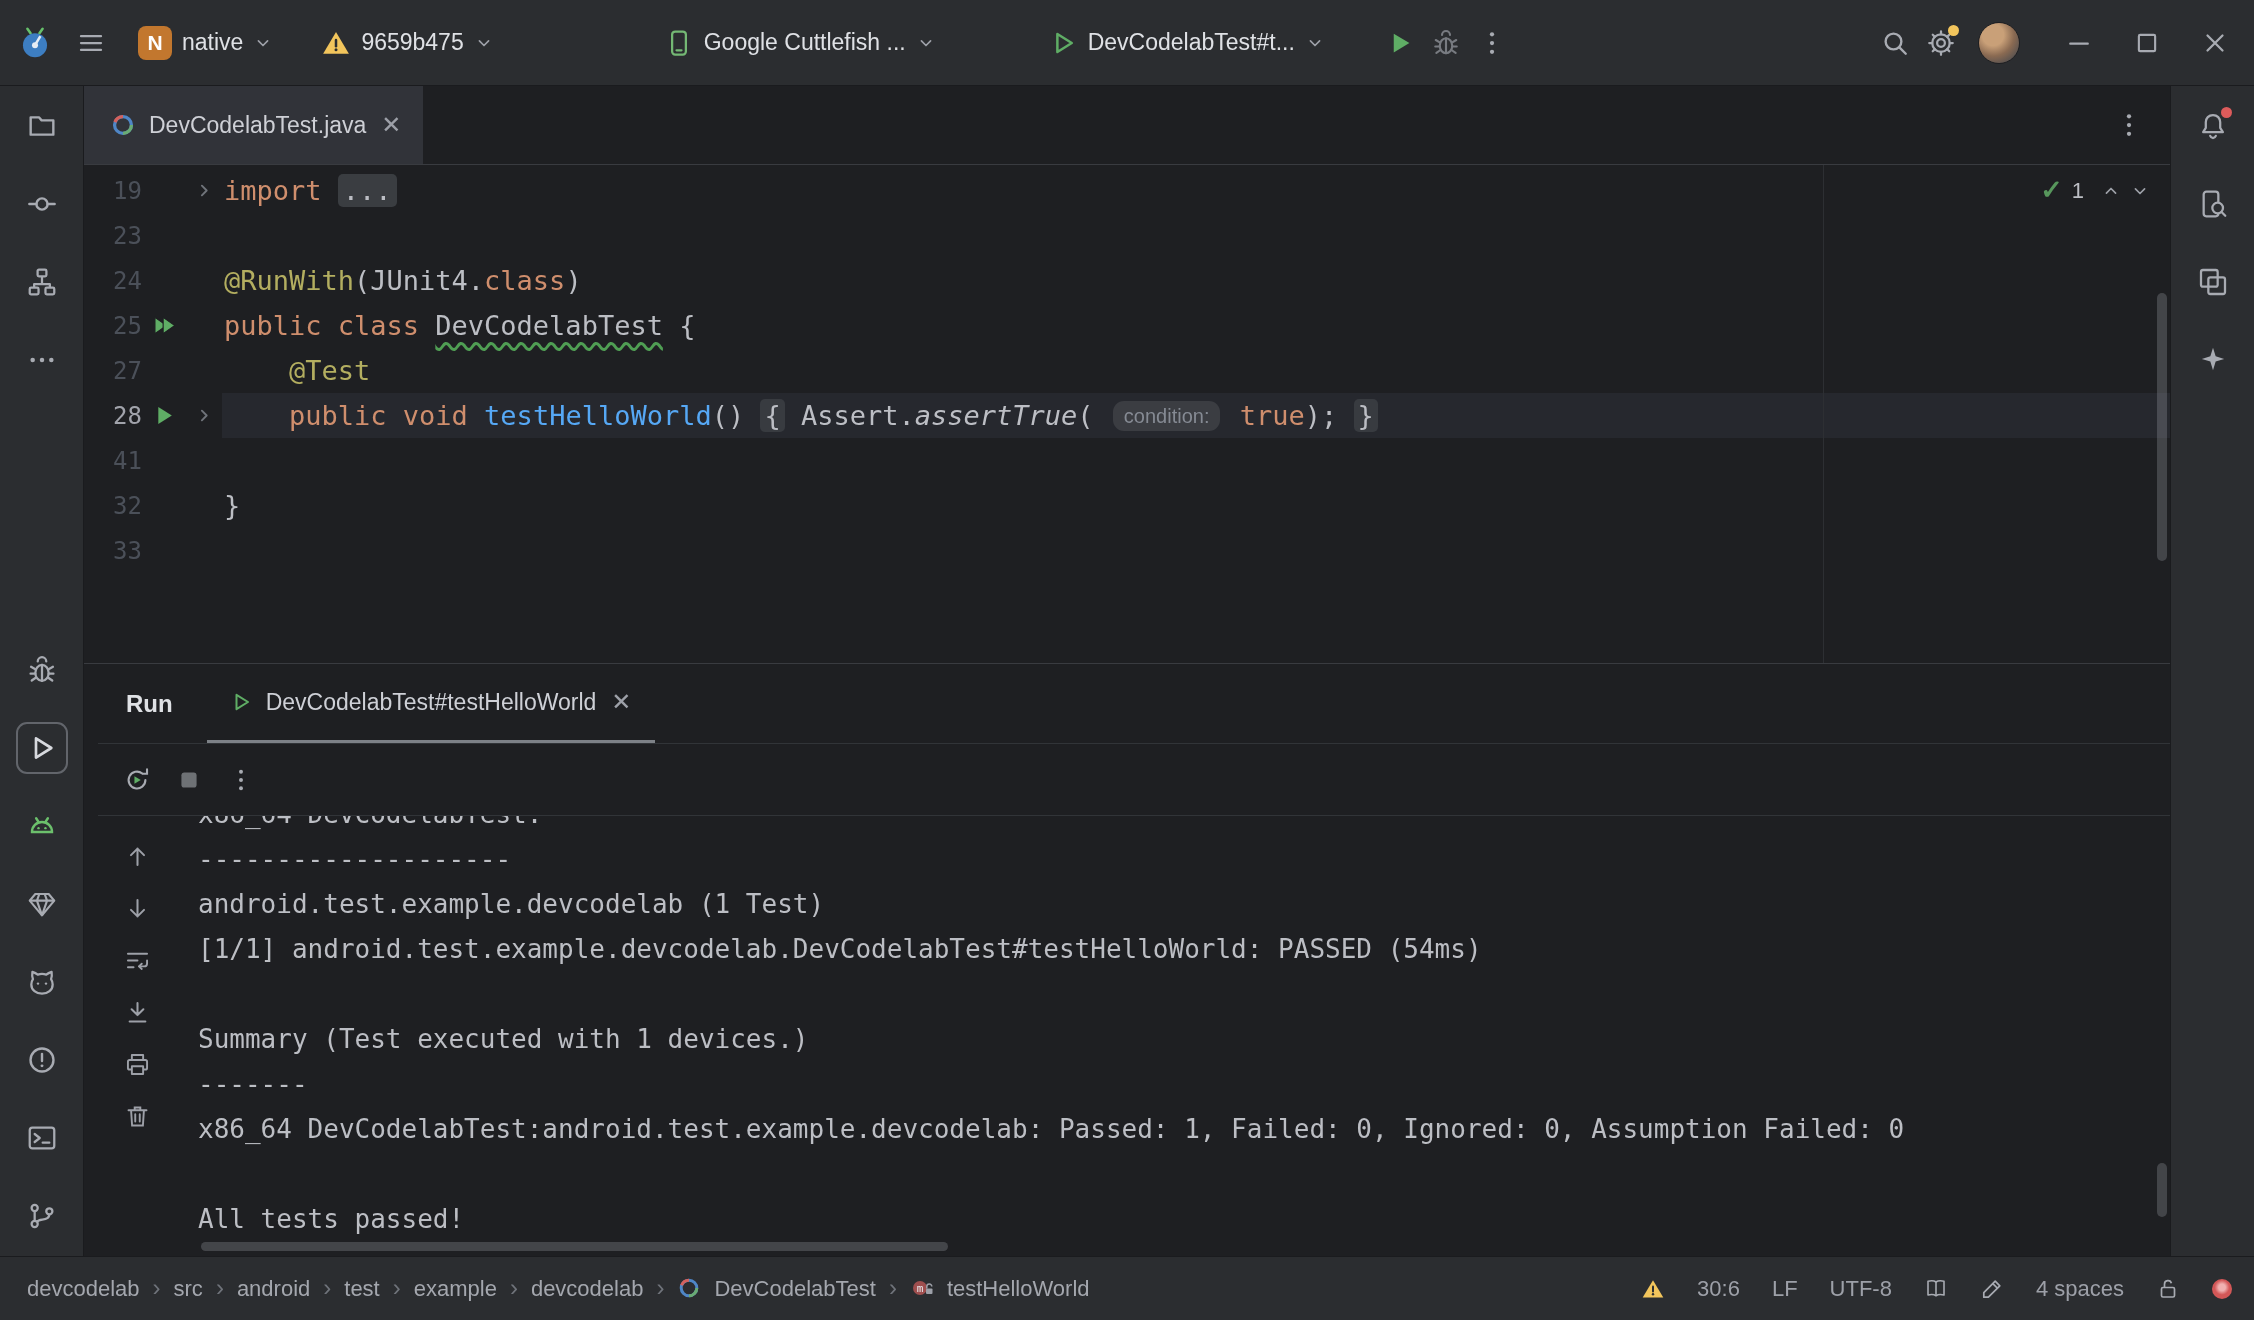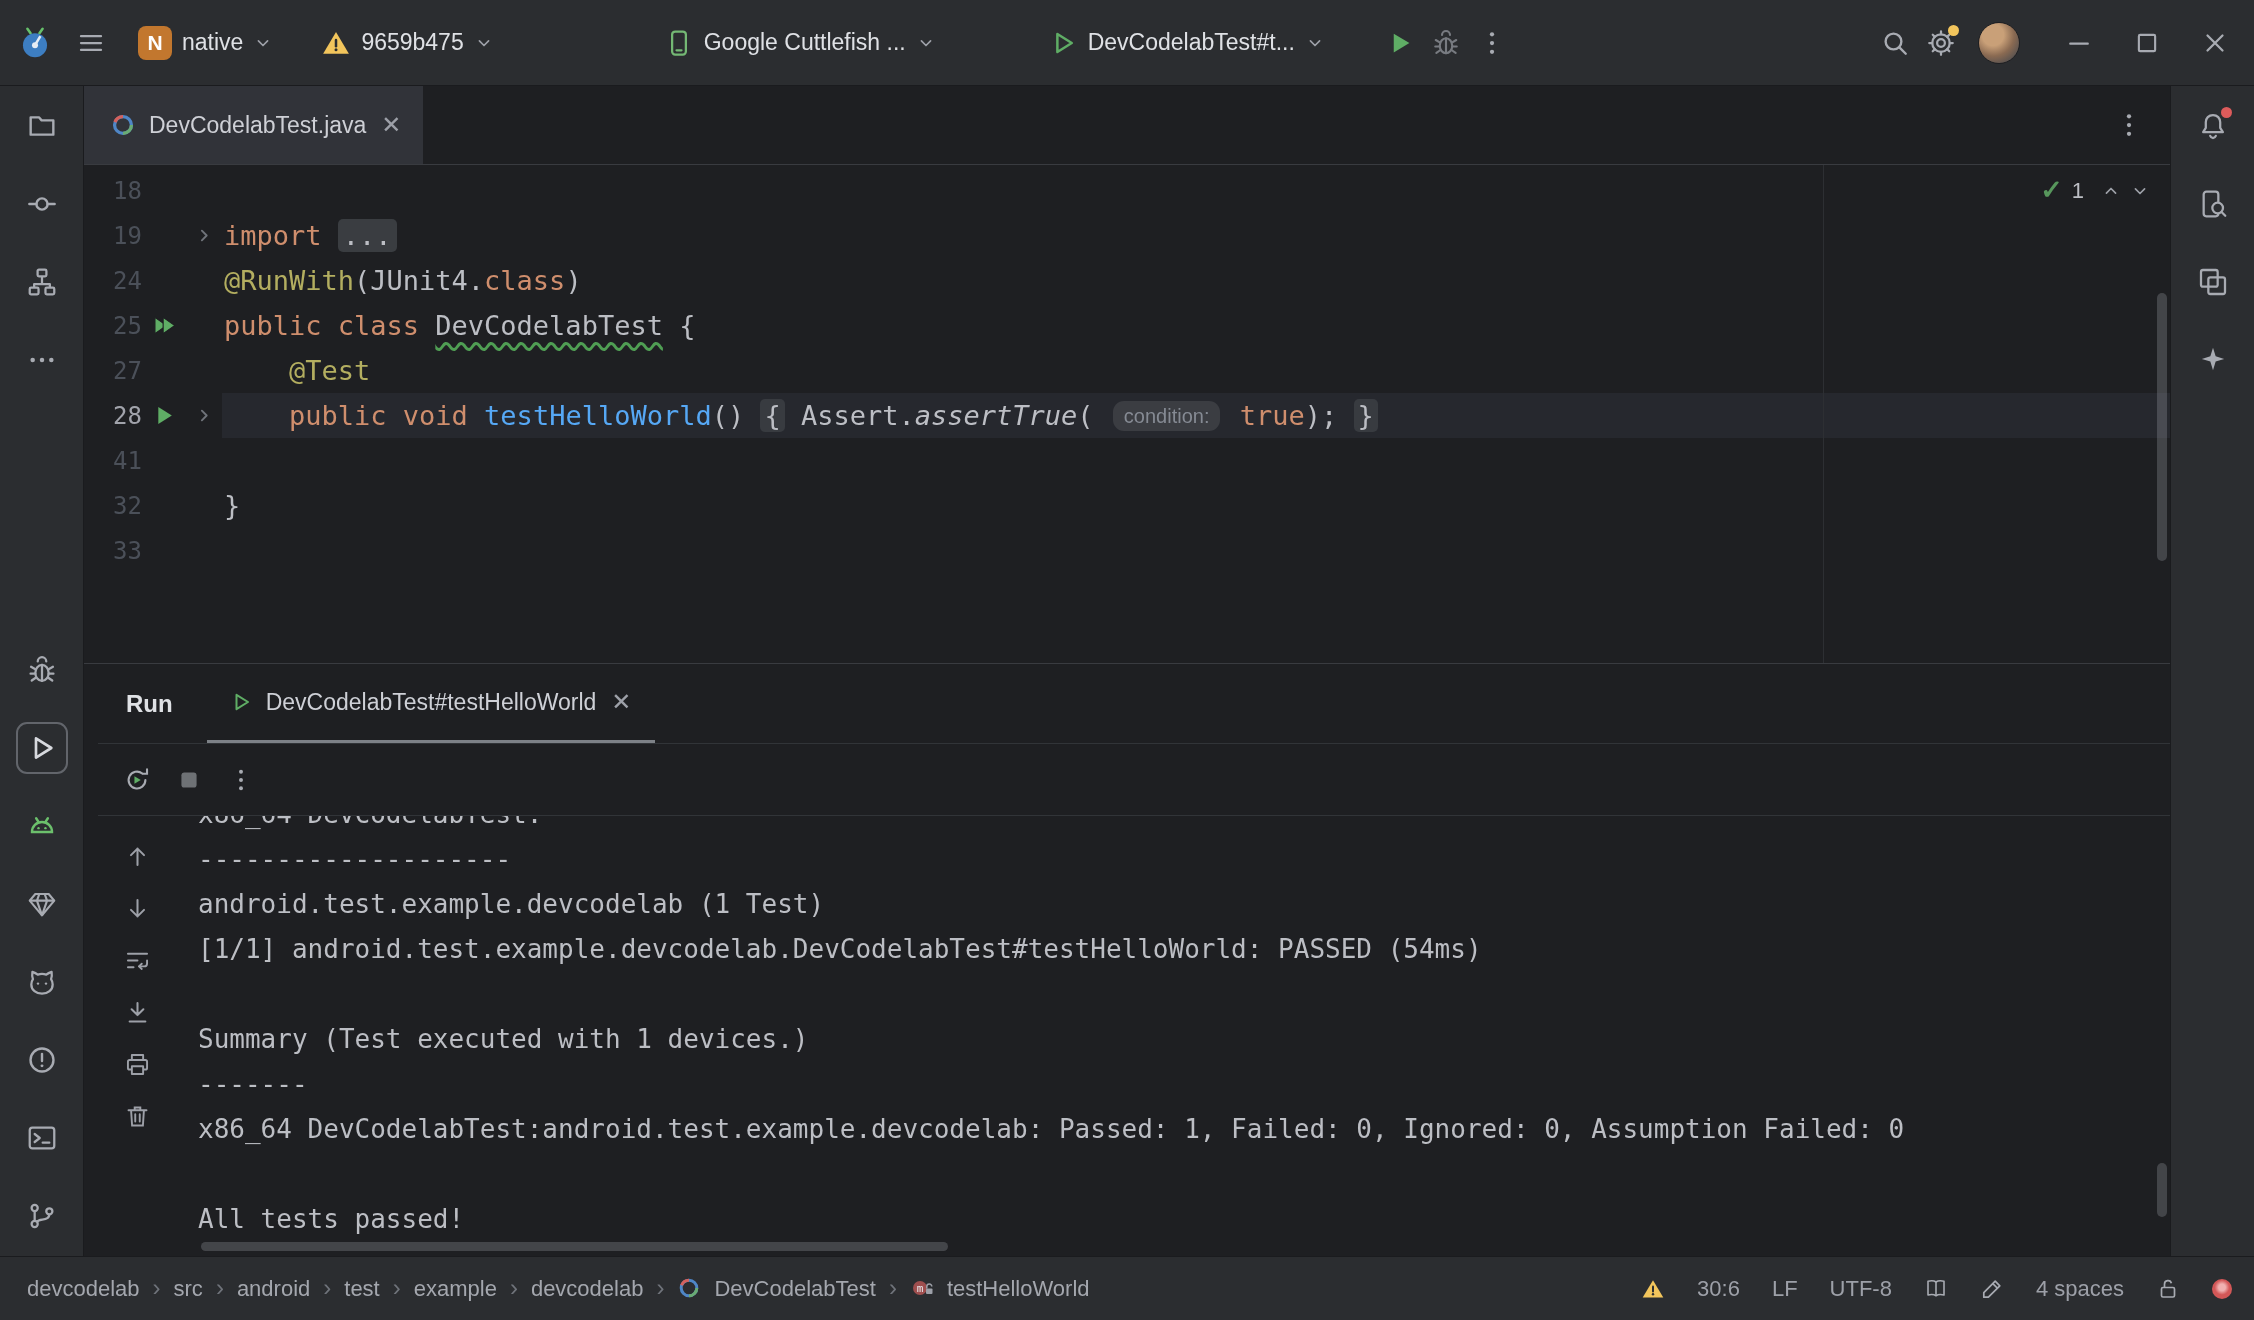--- a/index.html
+++ b/index.html
@@ -377,24 +377,24 @@
                 <circle cx="12" cy="5" r="1.7"></circle>
                 <circle cx="12" cy="12" r="1.7"></circle>
                 <circle cx="12" cy="19" r="1.7"></circle>
               </svg>
             </span>
         </div>
       </div>
 
       <div class="editor">
         <div id="code-lines">
-            <div class="code-line"><span class="lnum">18</span><span class="gslot g1"></span><span class="gslot g2"></span><span class="code-text"></span></div>
             <div class="code-line"><span class="lnum">19</span><span class="gslot g1"></span><span class="gslot g2"><span class="ic gfold"><svg viewBox="0 0 24 24" fill="none" stroke="currentColor" stroke-width="2.2" stroke-linecap="round" stroke-linejoin="round">
                     <path d="M9 6.5l5.5 5.5L9 17.5"></path>
                   </svg></span></span><span class="code-text"><span class="tok-kw">import </span><span class="tok-fold">...</span></span></div>
+            <div class="code-line"><span class="lnum">23</span><span class="gslot g1"></span><span class="gslot g2"></span><span class="code-text"></span></div>
             <div class="code-line"><span class="lnum">24</span><span class="gslot g1"></span><span class="gslot g2"></span><span class="code-text"><span class="tok-ann">@RunWith</span><span class="tok-pl">(JUnit4.</span><span class="tok-kw">class</span><span class="tok-pl">)</span></span></div>
             <div class="code-line"><span class="lnum">25</span><span class="gslot g1"><span class="ic grun"><svg viewBox="0 0 24 24">
                     <path d="M3.5 4.8l10.4 7.2L3.5 19.2z" fill="#5fad65" stroke="#1e1f22" stroke-width="1"></path>
                     <path d="M10.8 4.8l10.4 7.2-10.4 7.2z" fill="#5fad65" stroke="#1e1f22" stroke-width="1"></path>
                   </svg></span></span><span class="gslot g2"></span><span class="code-text"><span class="tok-kw">public class </span><span class="tok-pl tok-typo">DevCodelabTest</span><span class="tok-pl"> {</span></span></div>
             <div class="code-line"><span class="lnum">27</span><span class="gslot g1"></span><span class="gslot g2"></span><span class="code-text"><span class="tok-pl">    </span><span class="tok-ann">@Test</span></span></div>
             <div class="code-line current"><span class="lnum">28</span><span class="gslot g1"><span class="ic grun"><svg viewBox="0 0 24 24">
                     <path d="M6.5 4.5l12 7.5-12 7.5z" fill="#5fad65"></path>
                   </svg></span></span><span class="gslot g2"><span class="ic gfold"><svg viewBox="0 0 24 24" fill="none" stroke="currentColor" stroke-width="2.2" stroke-linecap="round" stroke-linejoin="round">
                     <path d="M9 6.5l5.5 5.5L9 17.5"></path>

